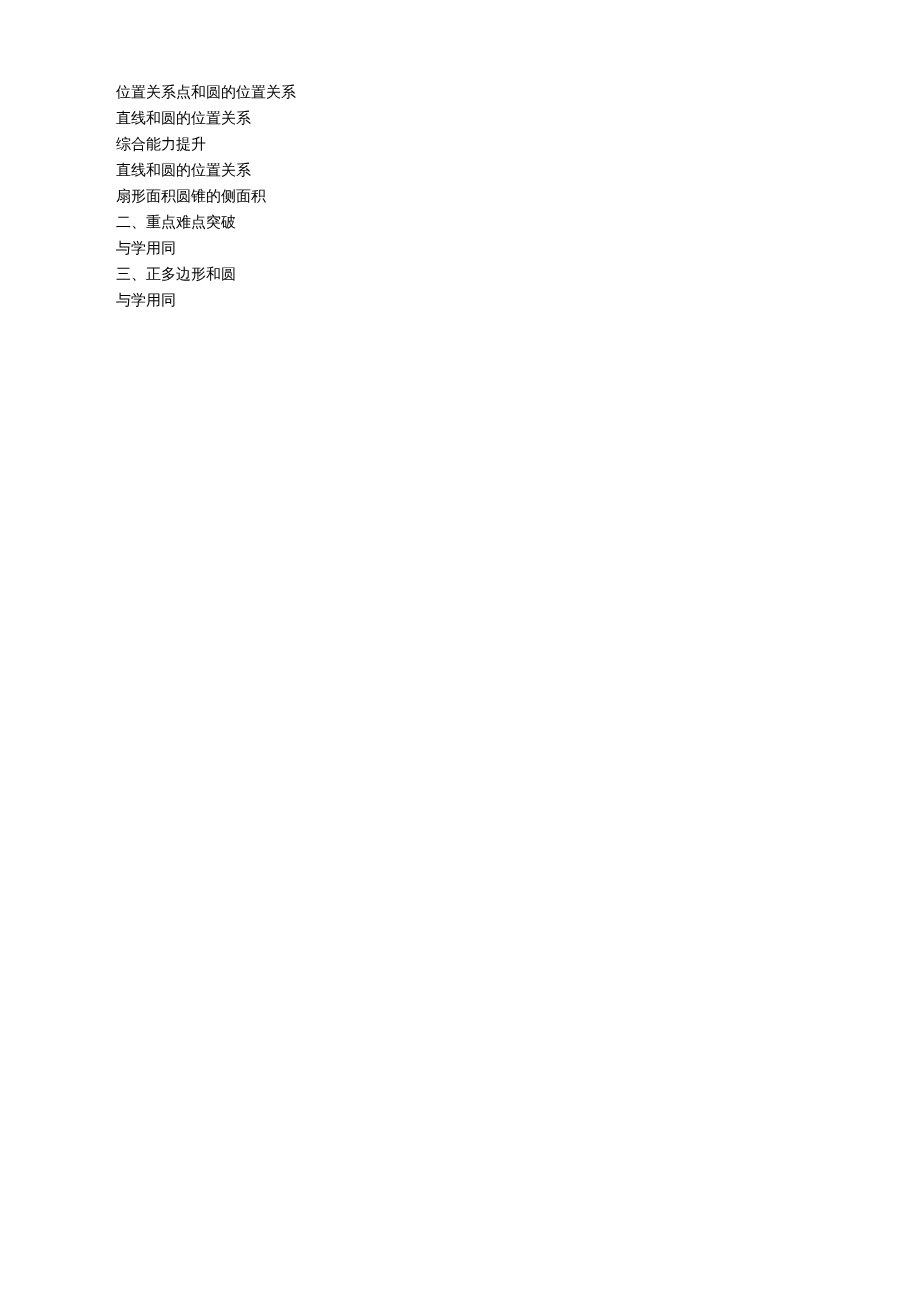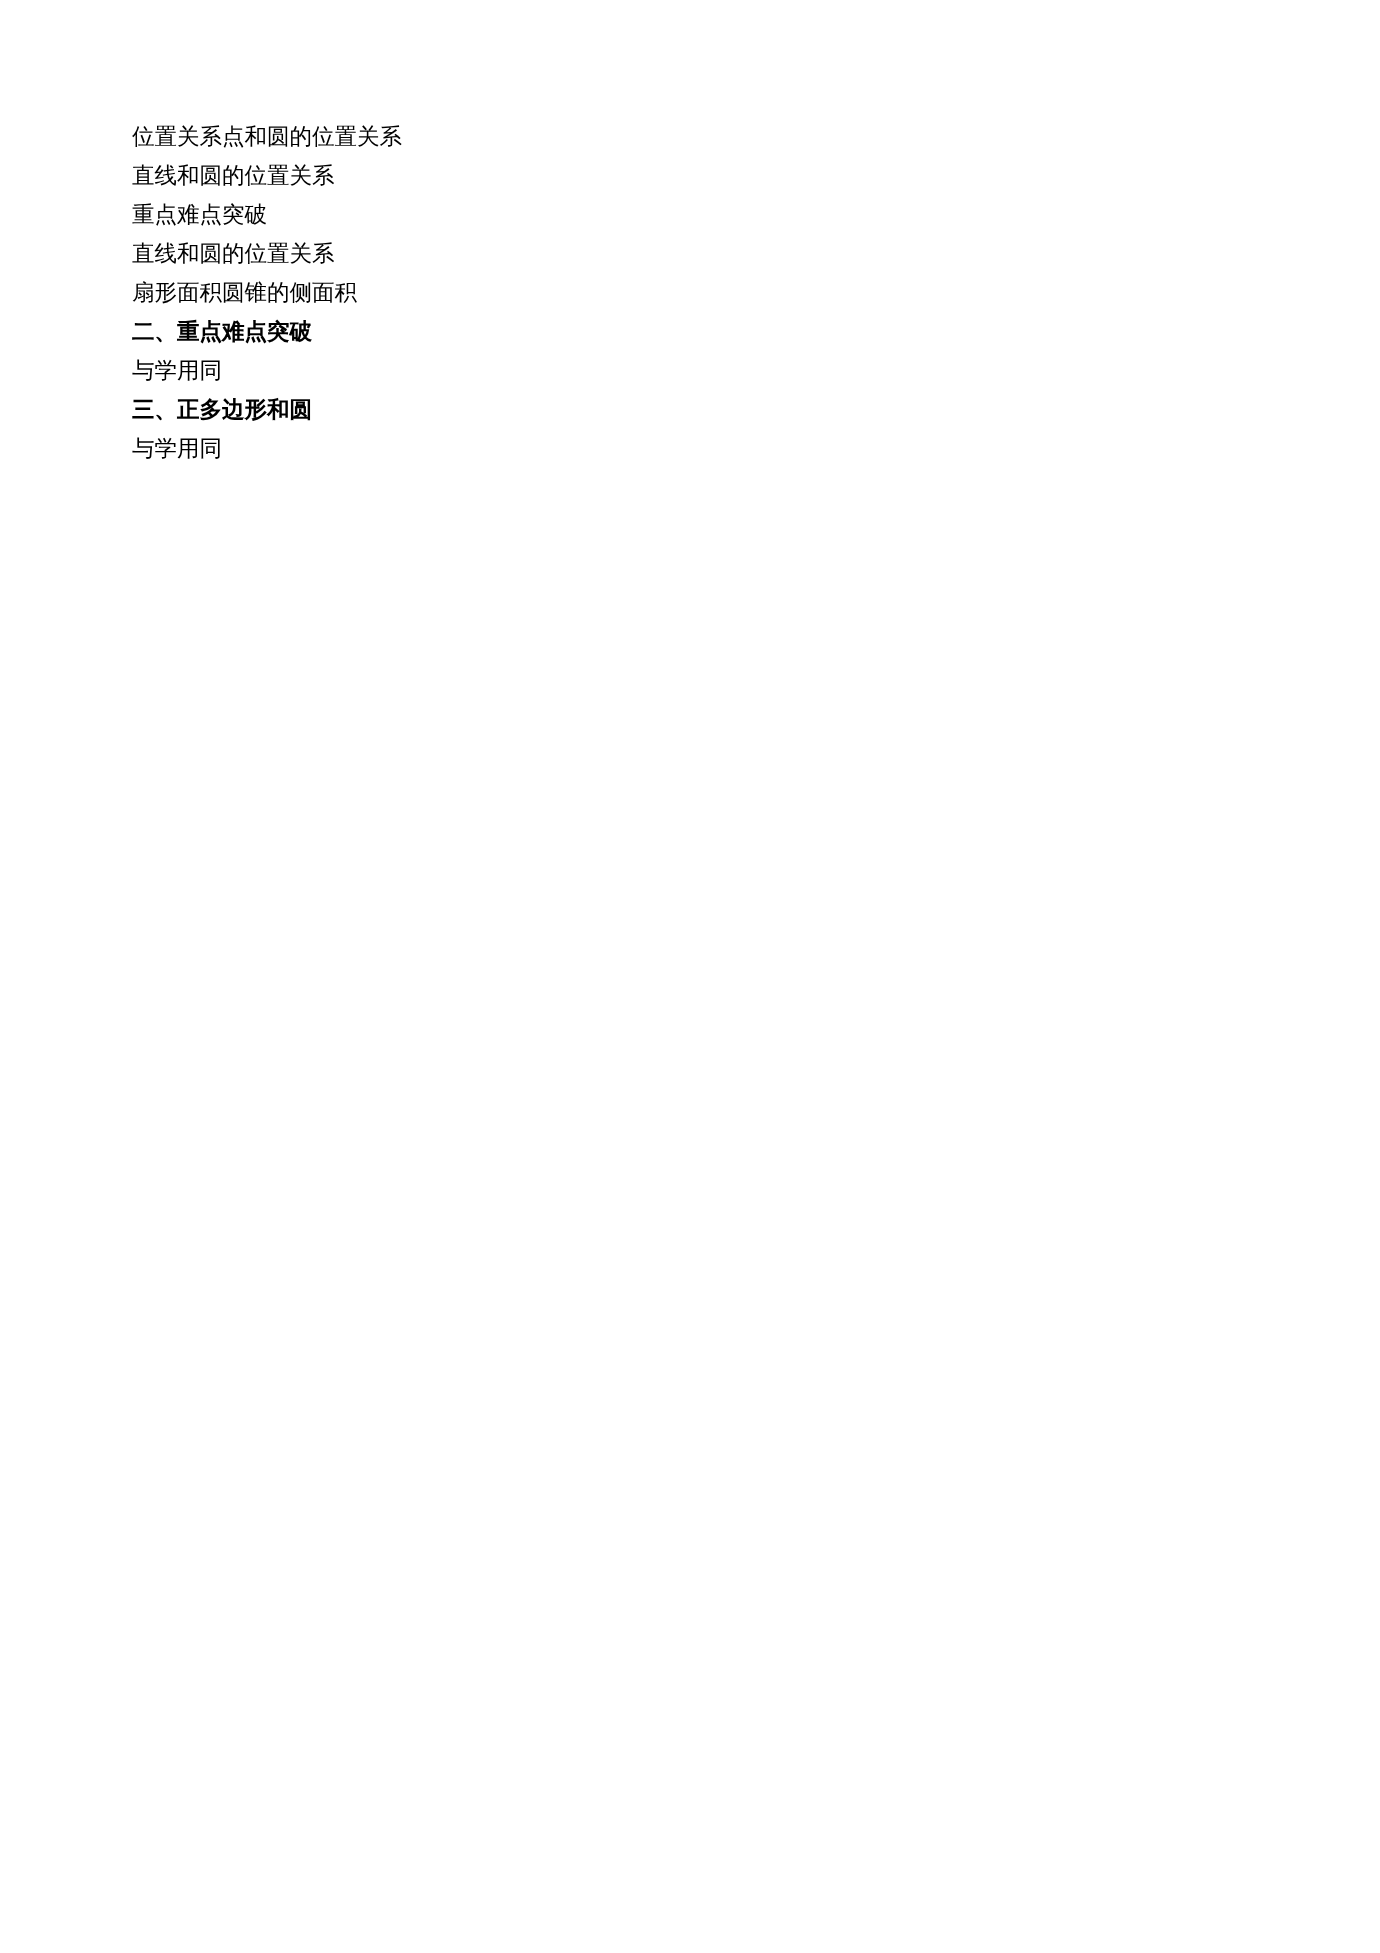--- a/index.html
+++ b/index.html
@@ -12,42 +12,42 @@
       width: 920px;
       min-height: 1302px;
       background: #ffffff;
       font-family: "SimSun", "宋体", serif;
       font-size: 15px;
       color: #000000;
       line-height: 1.6;
     }
 
     .page-content {
-      padding: 80px 168px 80px 88px;
+      padding: 80px 168px 80px 116px;
     }
 
     .line {
       display: block;
       margin-bottom: 2px;
     }
 
     .bold-line {
       display: block;
-      font-weight: bold;
+      font-weight: normal;
       margin-bottom: 2px;
     }
   </style>
 </head>
 <body>
 
 <div class="page-content">
   <div>
     <span class="line">位置关系点和圆的位置关系</span>
     <span class="line">直线和圆的位置关系</span>
-    <span class="line">重点难点突破</span>
+    <span class="line">综合能力提升</span>
     <span class="line">直线和圆的位置关系</span>
     <span class="line">扇形面积圆锥的侧面积</span>
     <span class="bold-line">二、重点难点突破</span>
     <span class="line">与学用同</span>
     <span class="bold-line">三、正多边形和圆</span>
     <span class="line">与学用同</span>
   </div>
 </div>
 
 </body></html>

